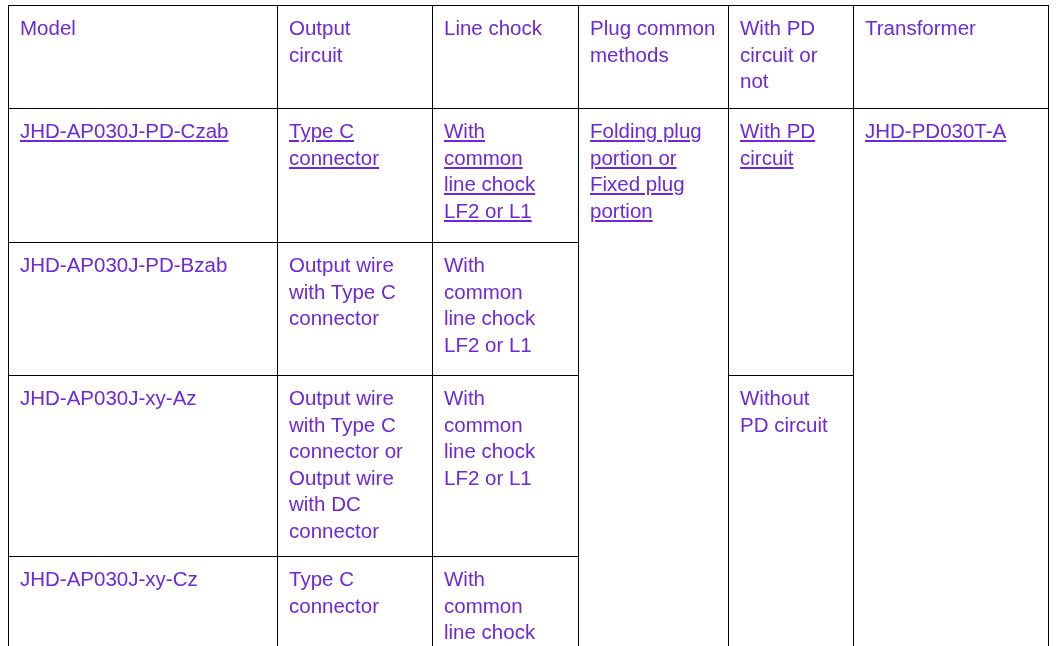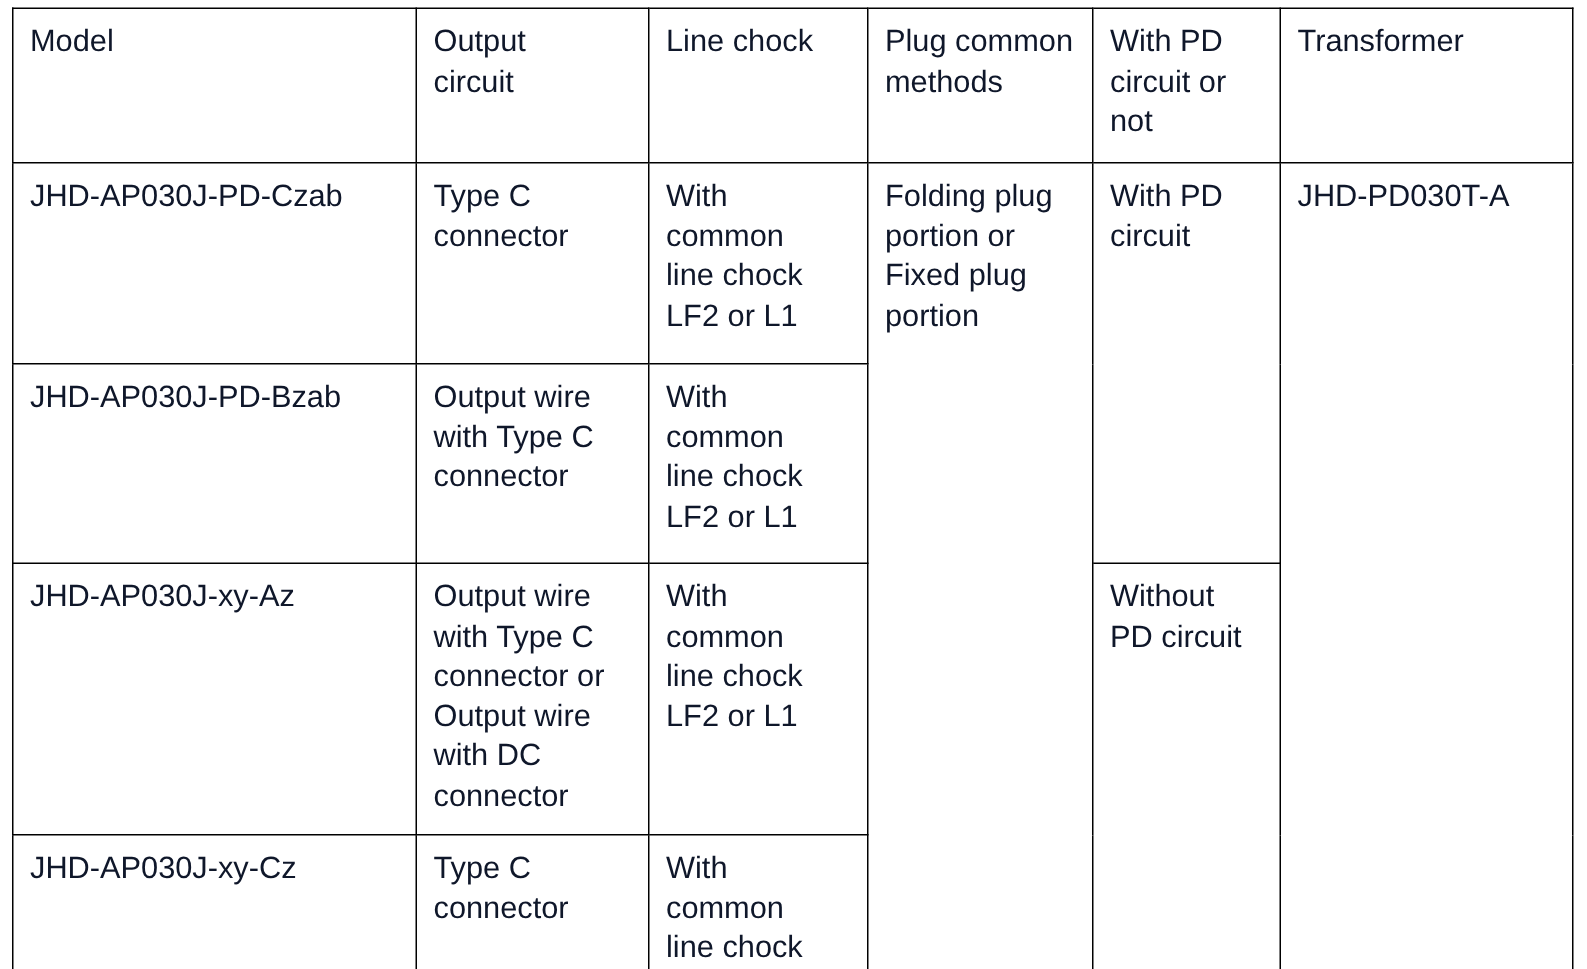--- a/index.html
+++ b/index.html
@@ -31,33 +31,33 @@
   }
   table.spec-table td,
   table.spec-table th {
     border: 1px solid #000000;
     vertical-align: top;
     text-align: left;
     font-weight: normal;
     font-size: 20.5px;
     line-height: 26.5px;
     padding: 9px 0 0 11px;
-    color: #0f172a;
+    color: #6d28d9;
     word-wrap: break-word;
   }
   
   col.c-model       { width: 269px; }
   col.c-output      { width: 155px; }
   col.c-chock       { width: 146px; }
   col.c-plug        { width: 150px; }
   col.c-pd          { width: 125px; }
   col.c-transformer { width: 195px; }
 
   tr.r-head td { height: 93px; }
-  tr.r-1 td    { height: 124px; }
+  tr.r-1 td    { height: 124px; text-decoration: underline; }
   tr.r-2 td    { height: 123px; }
   tr.r-3 td    { height: 171px; }
   tr.r-4 td    { height: 121px; }
 
   td.cell-text { white-space: pre-line; }
 </style>
 </head>
 <body>
 
 <div id="page">

